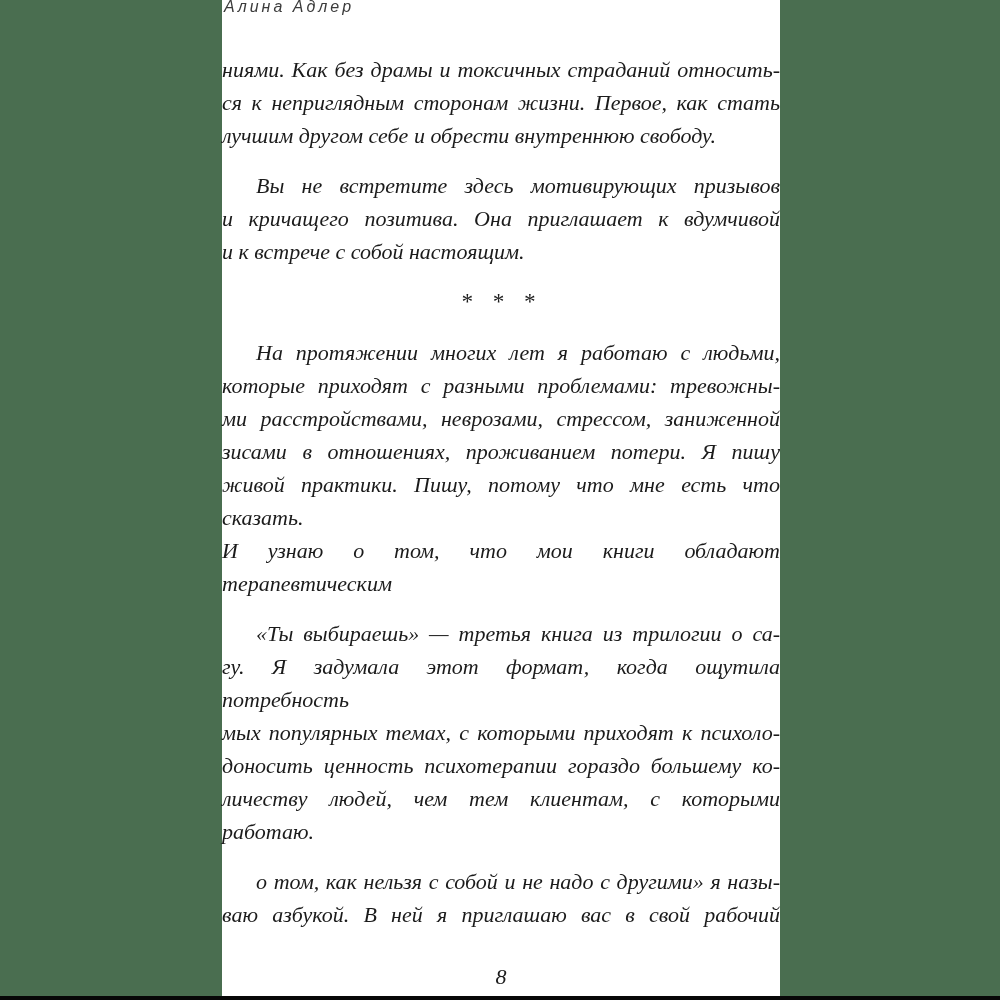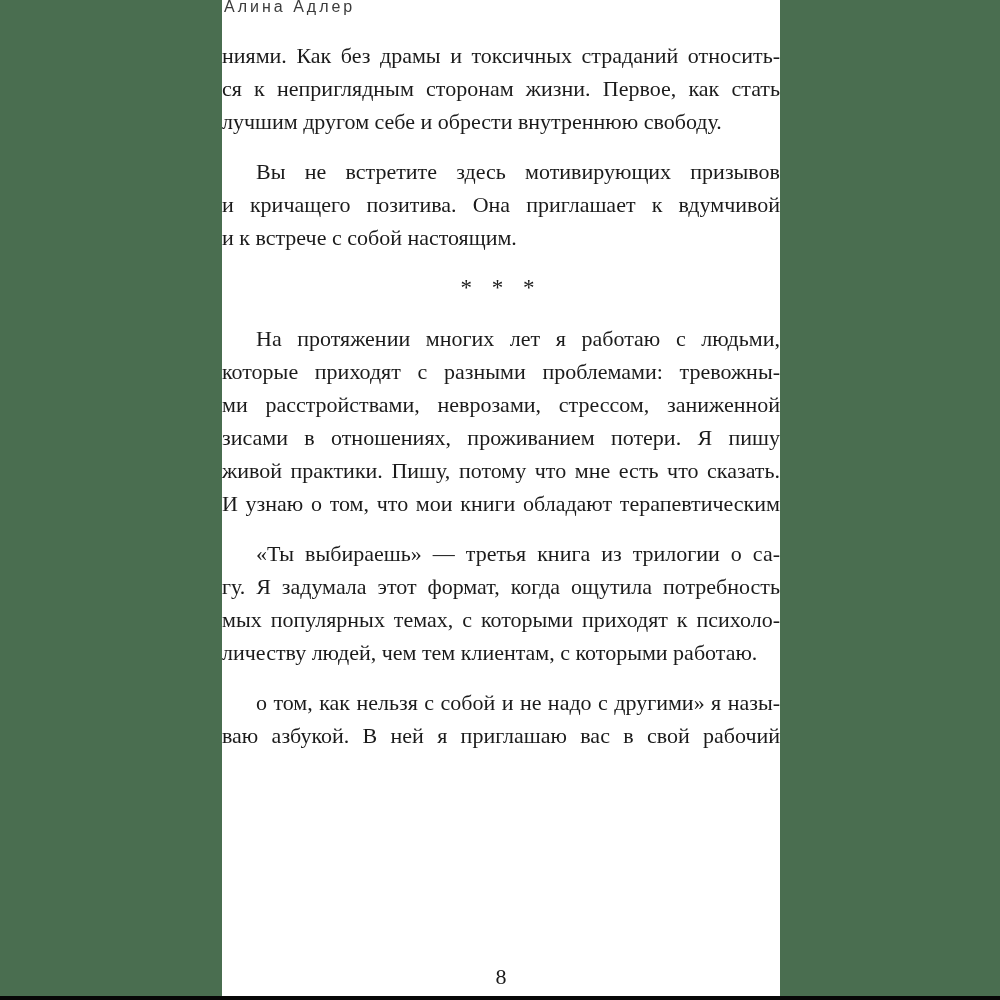--- a/index.html
+++ b/index.html
@@ -27,33 +27,34 @@
     position: absolute;
     left: 0; top: 996px;
     width: 1000px; height: 4px;
     background: #070707;
   }
   .content {
     position: absolute;
     left: 222px; top: 0;
     width: 558px; height: 996px;
     background: #ffffff;
+    font-style: italic;
   }
   .running-header {
     font-family: "Liberation Sans", sans-serif;
     font-size: 16px;
     line-height: 17px;
     letter-spacing: 3px;
     color: #3b3b3b;
     margin-top: -2px;
     margin-left: 2px;
     white-space: nowrap;
   }
   .page-body {
-    margin-top: 24px;
+    margin-top: 38px;
     font-size: 22px;
     line-height: 33px;
     color: #1b1b1b;
   }
   .para { margin: 0 0 17px 0; }
   .para.indent .line:first-child { text-indent: 34px; }
   .line {
     text-align: justify;
     text-align-last: justify;
     white-space: normal;
@@ -102,20 +103,21 @@
           <div class="line">которые приходят с разными проблемами: тревожны-</div>
           <div class="line">ми расстройствами, неврозами, стрессом, заниженной</div>
           <div class="line">зисами в отношениях, проживанием потери. Я пишу</div>
           <div class="line">живой практики. Пишу, потому что мне есть что сказать.</div>
           <div class="line">И узнаю о том, что мои книги обладают терапевтическим</div>
         </div>
         <div class="para indent">
           <div class="line">«Ты выбираешь» — третья книга из трилогии о са-</div>
           <div class="line">гу. Я задумала этот формат, когда ощутила потребность</div>
           <div class="line">мых популярных темах, с которыми приходят к психоло-</div>
+          <div class="line">доносить ценность психотерапии гораздо большему ко-</div>
           <div class="line lastline">личеству людей, чем тем клиентам, с которыми работаю.</div>
         </div>
         <div class="para indent">
           <div class="line">о том, как нельзя с собой и не надо с другими» я назы-</div>
           <div class="line">ваю азбукой. В ней я приглашаю вас в свой рабочий</div>
         </div>
       </div>
 
     <div class="page-number">8</div>
   </div>

